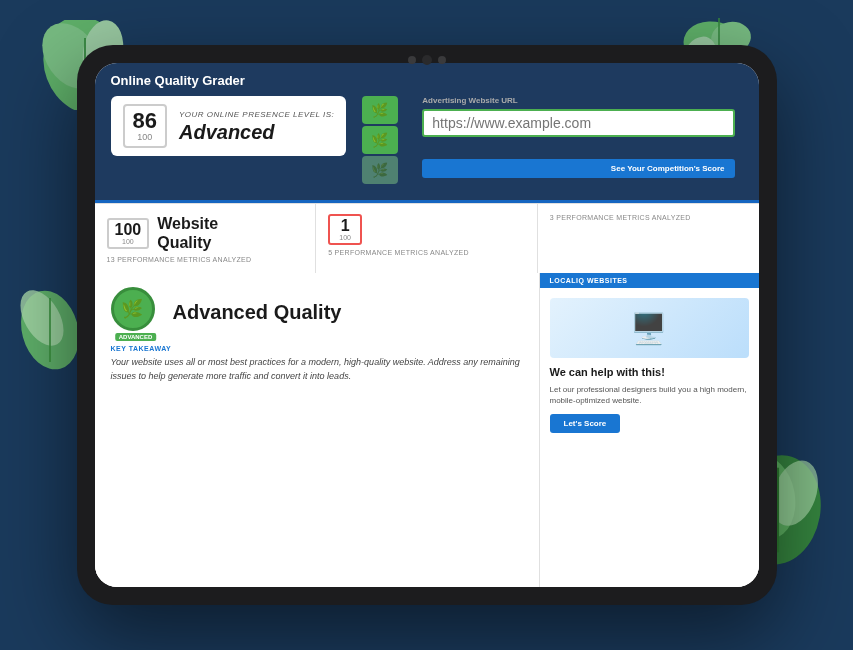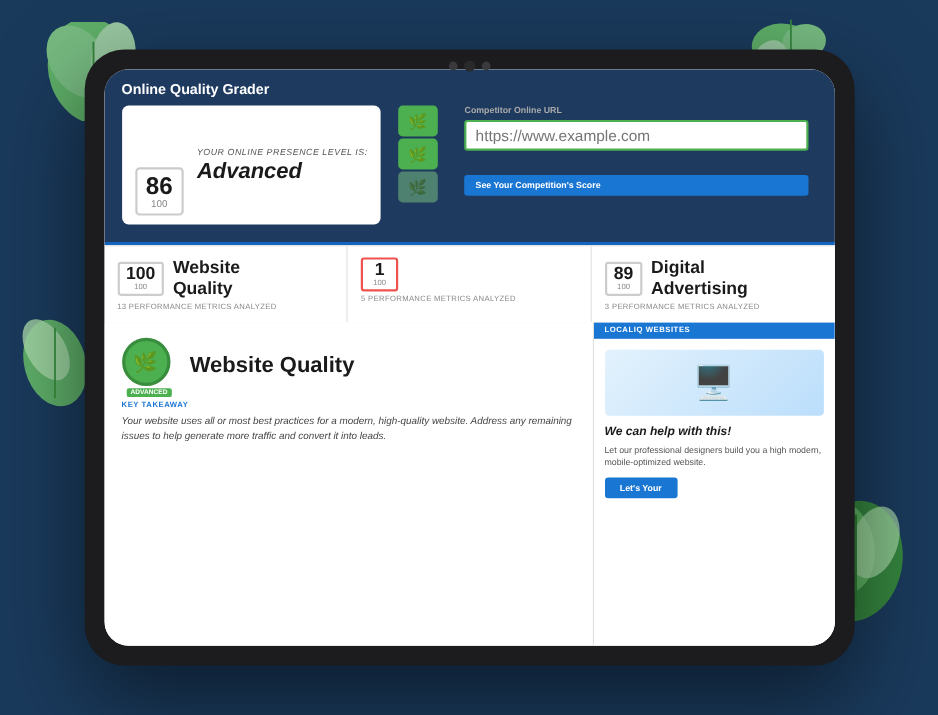--- a/index.html
+++ b/index.html
@@ -131,21 +131,20 @@
       flex-shrink: 0;
       min-width: 230px;
     }
 
     .score-box {
       text-align: center;
       border: 2px solid #ccc;
       border-radius: 4px;
       padding: 4px 8px;
       flex-shrink: 0;
-      margin-top: 48px;
     }
 
     .score-number {
       font-size: 22px;
       font-weight: 900;
       color: #1a1a1a;
       line-height: 1;
     }
 
     .score-total {
@@ -240,21 +239,21 @@
 
     .competitor-btn {
       background: #1976d2;
       color: white;
       border: none;
       border-radius: 3px;
       padding: 5px 10px;
       font-size: 8px;
       font-weight: 700;
       cursor: pointer;
-      text-align: left;
+      text-align: right;
       width: 100%;
       margin-top: 16px;
     }
 
     
     .metrics-bar {
       background: white;
       display: flex;
       border-top: 1px solid #e0e0e0;
       flex-shrink: 0;
@@ -440,21 +439,20 @@
     .monitor-icon {
       font-size: 30px;
     }
 
     .help-title {
       font-size: 11px;
       font-weight: 900;
       color: #1a1a1a;
       margin-bottom: 4px;
       line-height: 1.2;
-      font-style: italic;
     }
 
     .help-desc {
       font-size: 8px;
       color: #555;
       line-height: 1.4;
       margin-bottom: 8px;
     }
 
     .lets-talk-btn {
@@ -546,21 +544,21 @@
             </div>
             <div class="meter-segment active">
               <span class="meter-leaf">🌿</span>
             </div>
             <div class="meter-segment inactive">
               <span class="meter-leaf">🌿</span>
             </div>
           </div>
 
           <div class="competitor-panel">
-            <div class="competitor-url-label">Competitor Online URL</div>
+            <div class="competitor-url-label">Advertising Website URL</div>
             <input class="competitor-input" type="text" placeholder="https://www.example.com" style="">
             <button class="competitor-btn">See Your Competition's Score</button>
           </div>
         </div>
       </div>
 
       <div class="section-divider"></div>
 
       <div class="metrics-bar">
         <div class="metric-item">
@@ -578,55 +576,48 @@
           <div class="metric-score-row">
             <div class="metric-score-box red">
               <div class="metric-score-num">1</div>
               <div class="metric-score-total">100</div>
             </div>
           </div>
           <div class="metric-sub">5 PERFORMANCE METRICS ANALYZED</div>
         </div>
 
         <div class="metric-item">
-          <div class="metric-score-row">
-            <div class="metric-score-box">
-              <div class="metric-score-num">89</div>
-              <div class="metric-score-total">100</div>
-            </div>
-            <div class="metric-name">Digital<br>Advertising</div>
-          </div>
           <div class="metric-sub">3 PERFORMANCE METRICS ANALYZED</div>
         </div>
       </div>
 
       <div class="bottom-section">
 
         <div class="left-panel">
           <div class="wq-header">
             <div class="badge-icon">
               <div class="badge-circle">
                 <span class="badge-leaf">🌿</span>
               </div>
               <div class="badge-label">ADVANCED</div>
             </div>
-            <div class="wq-title">Website Quality</div>
+            <div class="wq-title">Advanced Quality</div>
           </div>
           <div class="key-takeaway-label">KEY TAKEAWAY</div>
           <div class="key-takeaway-text">Your website uses all or most best practices for a modern, high-quality website. Address any remaining issues to help generate more traffic and convert it into leads.</div>
         </div>
 
         <div class="right-panel">
           <div class="right-panel-header">LOCALIQ WEBSITES</div>
           <div class="right-panel-body">
             <div class="help-visual">
               <span class="monitor-icon">🖥️</span>
             </div>
             <div class="help-title">We can help with this!</div>
             <div class="help-desc">Let our professional designers build you a high modern, mobile-optimized website.</div>
-            <button class="lets-talk-btn">Let's Your</button>
+            <button class="lets-talk-btn">Let's Score</button>
           </div>
         </div>
       </div>
 
     </div>
   </div>
 </div>
 
 </body></html>

